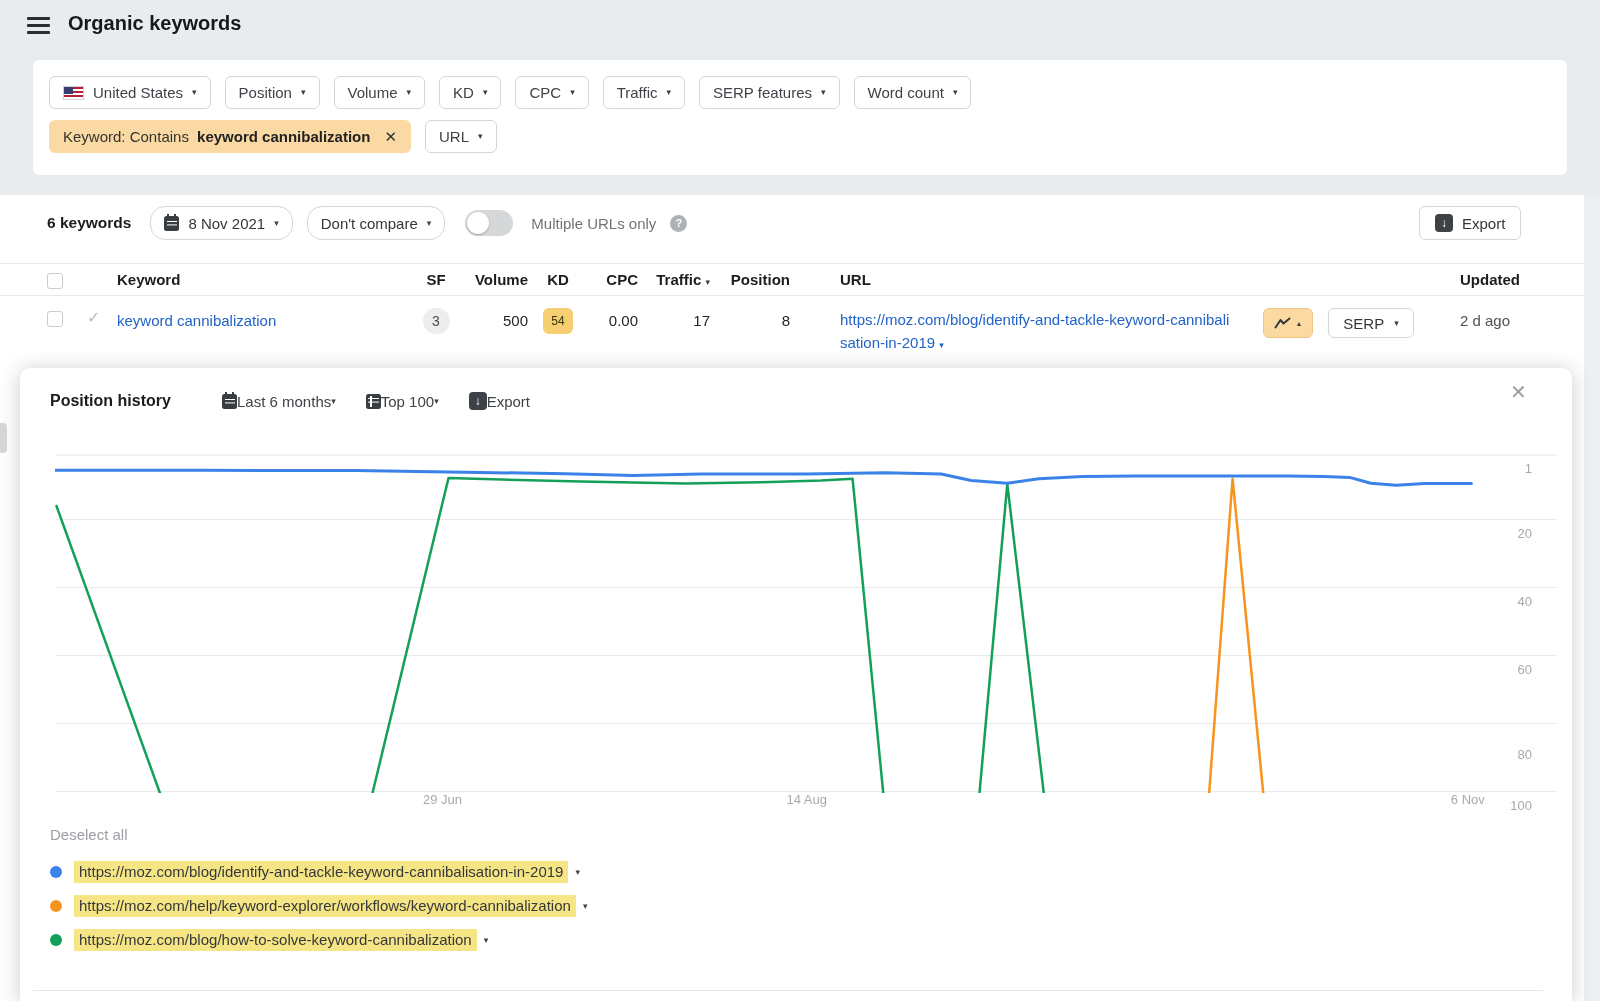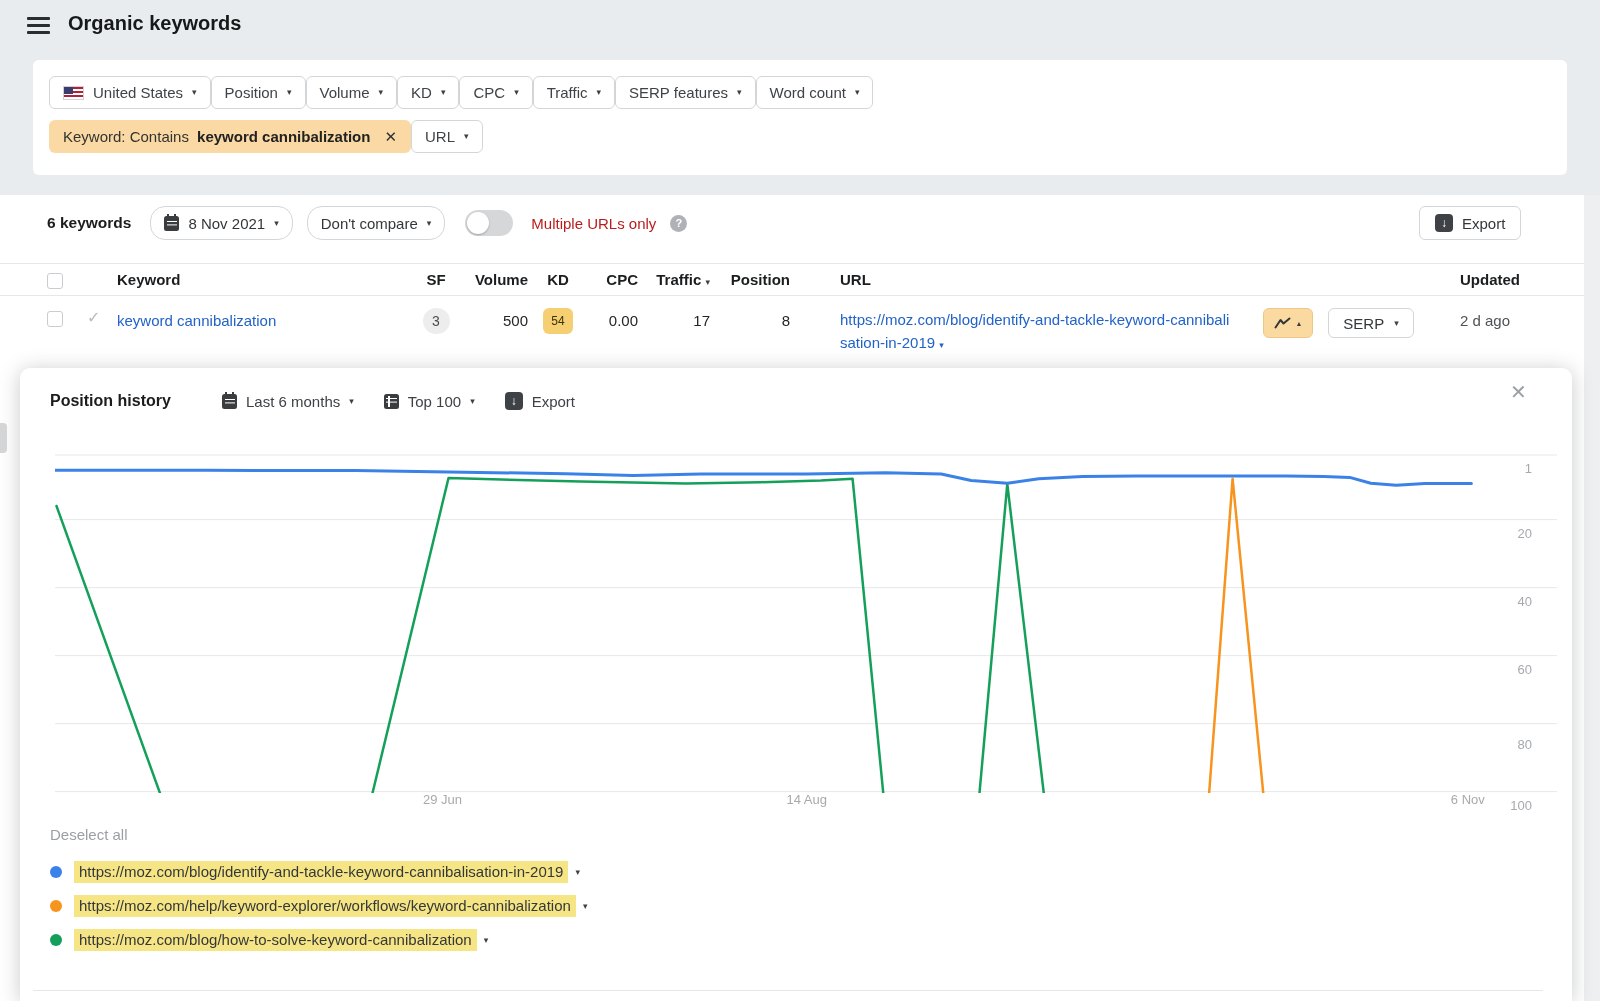--- a/index.html
+++ b/index.html
@@ -7,21 +7,21 @@
   body { font-family:"Liberation Sans","DejaVu Sans",sans-serif; background:#e9ecee; }
   .page { position:relative; width:1600px; height:1001px; overflow:hidden; background:#e9ecee; }
 
   
   .hamburger { position:absolute; left:27px; top:17px; width:23px; height:17px; cursor:pointer; }
   .hamburger span { display:block; height:2.6px; background:#2a2d30; border-radius:1px; margin-bottom:4.4px; }
   .page-title { position:absolute; left:68px; top:12px; font-size:20px; font-weight:700; color:#17181a; }
 
   
   .filter-card { position:absolute; left:33px; top:60px; width:1534px; height:115px; background:#fff; border-radius:6px; }
-  .filter-row { display:flex; padding:16px 0 0 16px; align-items:center; }
+  .filter-row { display:flex; gap:14px; padding:16px 0 0 16px; align-items:center; }
   .filter-row.second { padding-top:11px; }
   .fbtn { display:inline-flex; align-items:center; gap:9px; height:33px; padding:0 13px; background:#fff;
           border:1px solid #d3d6d9; border-radius:6px; font-size:15px; color:#3f4347; cursor:pointer; white-space:nowrap; }
   .caret { font-size:9px; color:#3c4043; line-height:1; }
   .usflag { width:21px; height:14px; position:relative; display:inline-block;
             background:repeating-linear-gradient(#b22234 0 2px,#fff 2px 4px); border:0.5px solid #cfd2d5; }
   .usflag:before { content:""; position:absolute; left:0; top:0; width:9px; height:7px; background:#3c3b6e; }
   .chip { display:inline-flex; align-items:center; height:33px; padding:16px 14px; background:#fbd9a4; border-radius:6px;
           font-size:15px; color:#33342f; cursor:default; }
   .chip b { margin-left:4px; color:#222; }
@@ -35,21 +35,21 @@
   .tbtn { display:inline-flex; align-items:center; gap:9px; height:34px; padding:0 13px; background:#fff;
           border:1px solid #d3d6d9; border-radius:15px; font-size:15px; color:#34373a; cursor:pointer; white-space:nowrap; }
   .cal-icon { width:15px; height:15px; background:#3a3d40; border-radius:2.5px; position:relative; display:inline-block; }
   .cal-icon:before { content:""; position:absolute; left:2.5px; top:5px; width:10px; height:1.8px;
                      background:#fff; box-shadow:0 3.4px 0 #fff; }
   .cal-icon:after { content:""; position:absolute; left:3px; top:-2px; width:2px; height:3px; background:#3a3d40;
                     box-shadow:7px 0 0 #3a3d40; }
   .toggle { width:48px; height:26px; border-radius:13px; background:#d5d7d9; position:relative; cursor:pointer; margin-left:6px; }
   .toggle .knob { position:absolute; left:2px; top:2px; width:22px; height:22px; border-radius:50%; background:#fff;
                   box-shadow:0 1px 2px rgba(0,0,0,.25); }
-  .toggle-label { font-size:15px; color:#b91c1c; margin-left:4px; }
+  .toggle-label { font-size:15px; color:#737373; margin-left:4px; }
   .help-circle { width:17px; height:17px; border-radius:50%; background:#aeb2b6; color:#fff; font-size:11px; font-weight:700;
                  display:inline-flex; align-items:center; justify-content:center; cursor:pointer; }
   .export-btn { position:absolute; left:1419px; top:206px; display:inline-flex; align-items:center; gap:9px; height:34px;
                 padding:0 15px; border:1px solid #d3d6d9; border-radius:6px; background:#fff; font-size:15px; color:#34373a; cursor:pointer; }
   .dl-icon { width:18px; height:18px; background:#3e4247; border-radius:4px; color:#fff; font-size:12px; font-weight:700;
              display:inline-flex; align-items:center; justify-content:center; }
 
   
   .thead { position:absolute; left:0; top:263px; width:1584px; height:33px; border-top:1px solid #e5e7e9;
            border-bottom:1px solid #e5e7e9; display:flex; align-items:center; padding-left:47px;
@@ -77,21 +77,21 @@
   .serp-btn { width:86px; height:30px; border:1px solid #d3d6d9; border-radius:6px; background:#fff; font-size:15px; color:#34373a;
               display:inline-flex; align-items:center; justify-content:center; gap:10px; cursor:pointer; }
   .updated { line-height:26px; color:#4f5256; }
 
   
   .panel { position:absolute; left:20px; top:368px; width:1552px; height:633px; background:#fff;
            border-radius:10px 10px 0 0; box-shadow:0 2px 20px rgba(40,45,50,.25); }
   .panel-close { position:absolute; left:1490px; top:12px; font-size:20px; color:#9aa0a6; cursor:pointer; }
   .panel-title { position:absolute; left:30px; top:24px; font-size:16px; font-weight:700; color:#1a1c1e; }
   .ph-controls { position:absolute; left:202px; top:24px; display:flex; align-items:center; gap:30px; }
-  .ph-group { display:inline-flex; align-items:center; gap:9px; font-size:15px; color:#3e4246; cursor:pointer; }
+  .ph-group { display:inline-flex; align-items:center; font-size:15px; color:#3e4246; cursor:pointer; }
   .tbl-icon { width:15px; height:15px; background:#3a3d40; border-radius:2.5px; position:relative; display:inline-block; }
   .tbl-icon:before { content:""; position:absolute; left:2px; top:4.4px; width:11px; height:1.6px; background:#fff;
                      box-shadow:0 3.6px 0 #fff; }
   .tbl-icon:after { content:""; position:absolute; left:4.6px; top:2px; width:1.6px; height:11px; background:#fff; }
 
   .chart-wrap { position:absolute; left:35px; top:72px; width:1502px; height:353px; }
   .chart-wrap svg { position:absolute; left:0; top:0; overflow:hidden; }
   .y-labels { position:absolute; left:35px; top:72px; width:1477px; height:360px; pointer-events:none; }
   .y-labels div { position:absolute; right:0; font-size:13px; color:#a6aaae; }
   .x-labels { position:absolute; left:35px; top:424px; width:1502px; height:20px; pointer-events:none; }
@@ -277,21 +277,21 @@
           <polyline points="923.7,361.8 952.3,43.9 989.8,361.8" fill="none" stroke="#14a05a" stroke-width="2.5" stroke-linejoin="round" stroke-linecap="round"></polyline>
           <polyline points="1153.5,361.8 1177.6,38.8 1209.1,361.8" fill="none" stroke="#f7941d" stroke-width="2.5" stroke-linejoin="round" stroke-linecap="round"></polyline>
           <polyline points="0.0,30.3 150.2,30.3 300.4,30.6 393.5,32.0 510.7,33.7 578.3,35.4 645.9,34.0 751.0,34.0 830.6,32.7 886.2,34.0 916.2,40.5 952.3,43.2 983.8,38.8 1027.4,36.4 1081.4,36.1 1177.6,36.1 1231.6,36.1 1269.2,36.4 1294.7,37.4 1315.8,43.2 1341.3,45.3 1369.8,43.6 1416.4,43.6" fill="none" stroke="#3b82e8" stroke-width="3" stroke-linejoin="round" stroke-linecap="round"></polyline>
         </svg>
     </div>
     <div class="y-labels" id="y-labels">
         <div style="top: 21px;">1</div>
         <div style="top: 85.6px;">20</div>
         <div style="top: 153.6px;">40</div>
         <div style="top: 221.6px;">60</div>
-        <div style="top: 297px;">80</div>
+        <div style="top: 307px;">80</div>
         <div style="top: 357.6px;">100</div>
       </div>
     <div class="x-labels" id="x-labels">
         <div style="left: 316.982px;">29 Jun</div>
         <div style="left: 681.968px;">14 Aug</div>
         <div style="left: 1339.84px;">6 Nov</div>
       </div>
 
     <div class="deselect">Deselect all</div>
     <div class="legend">

